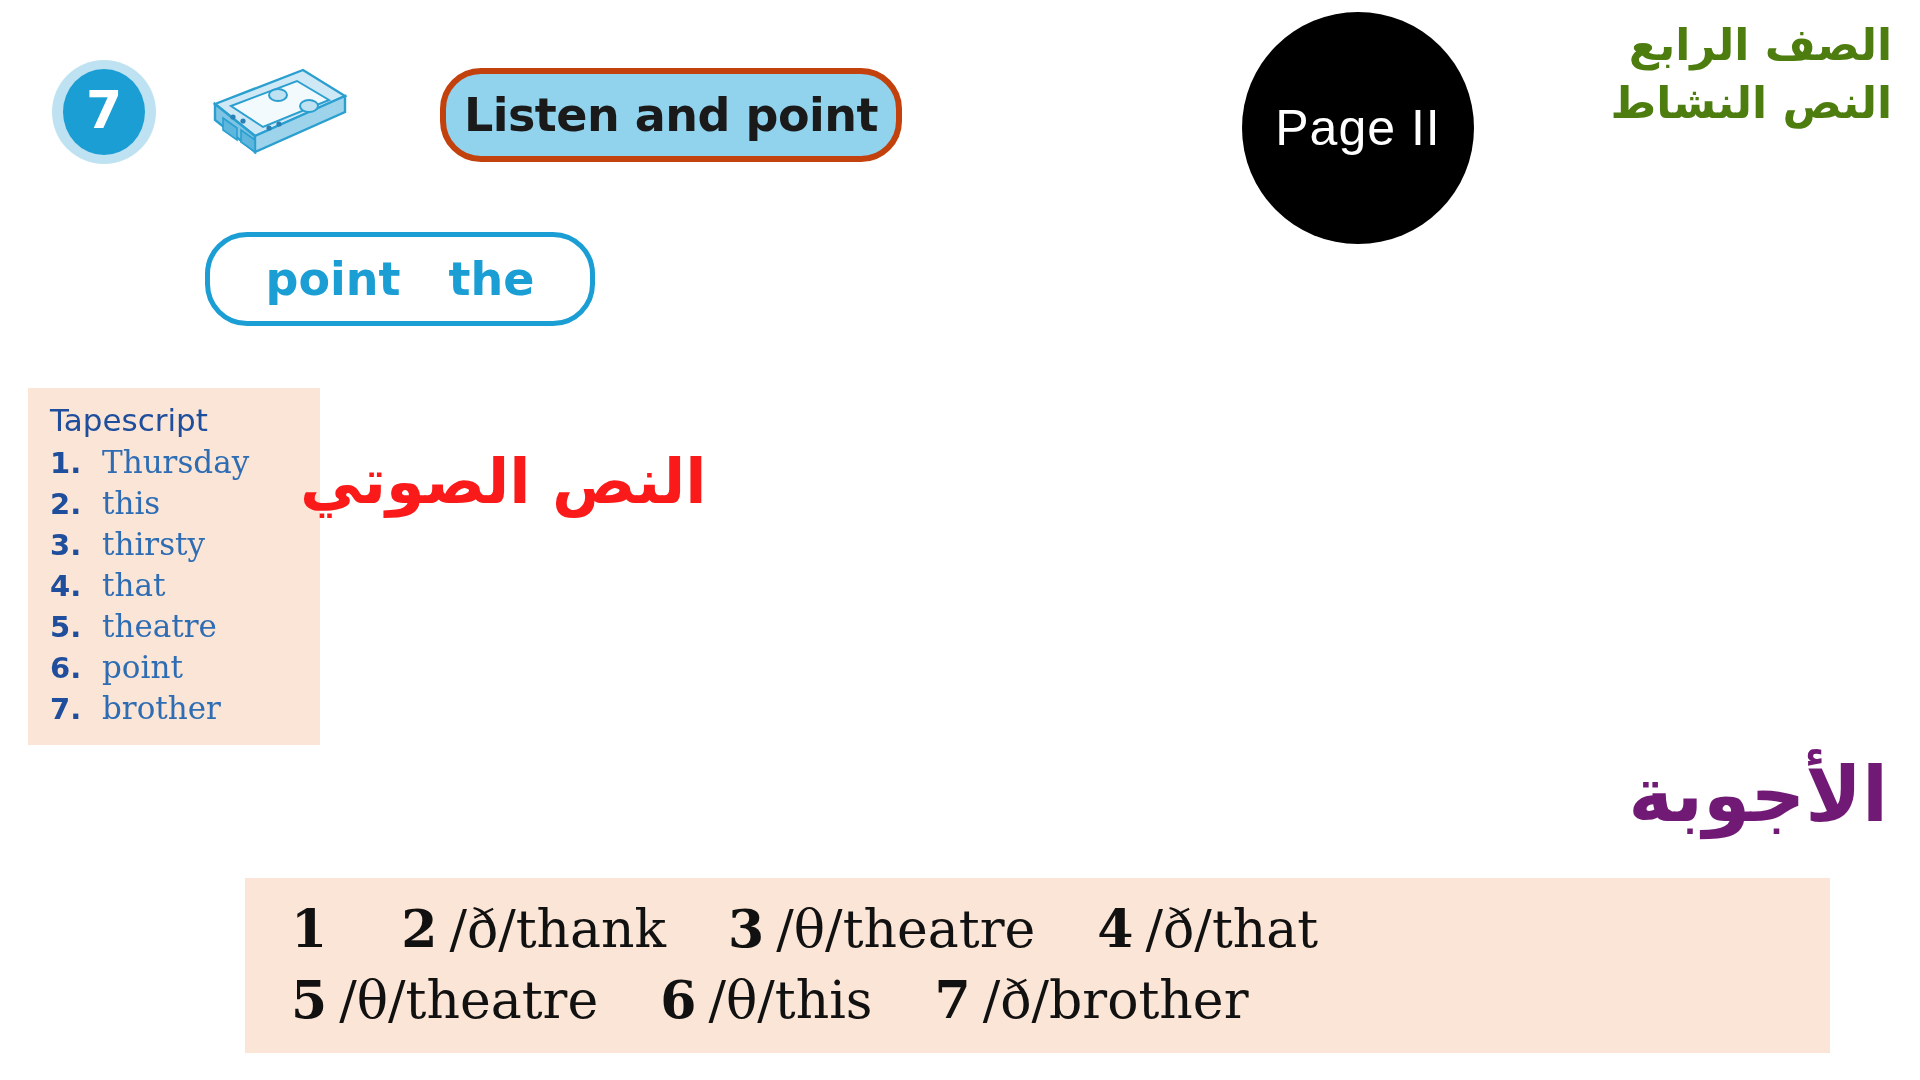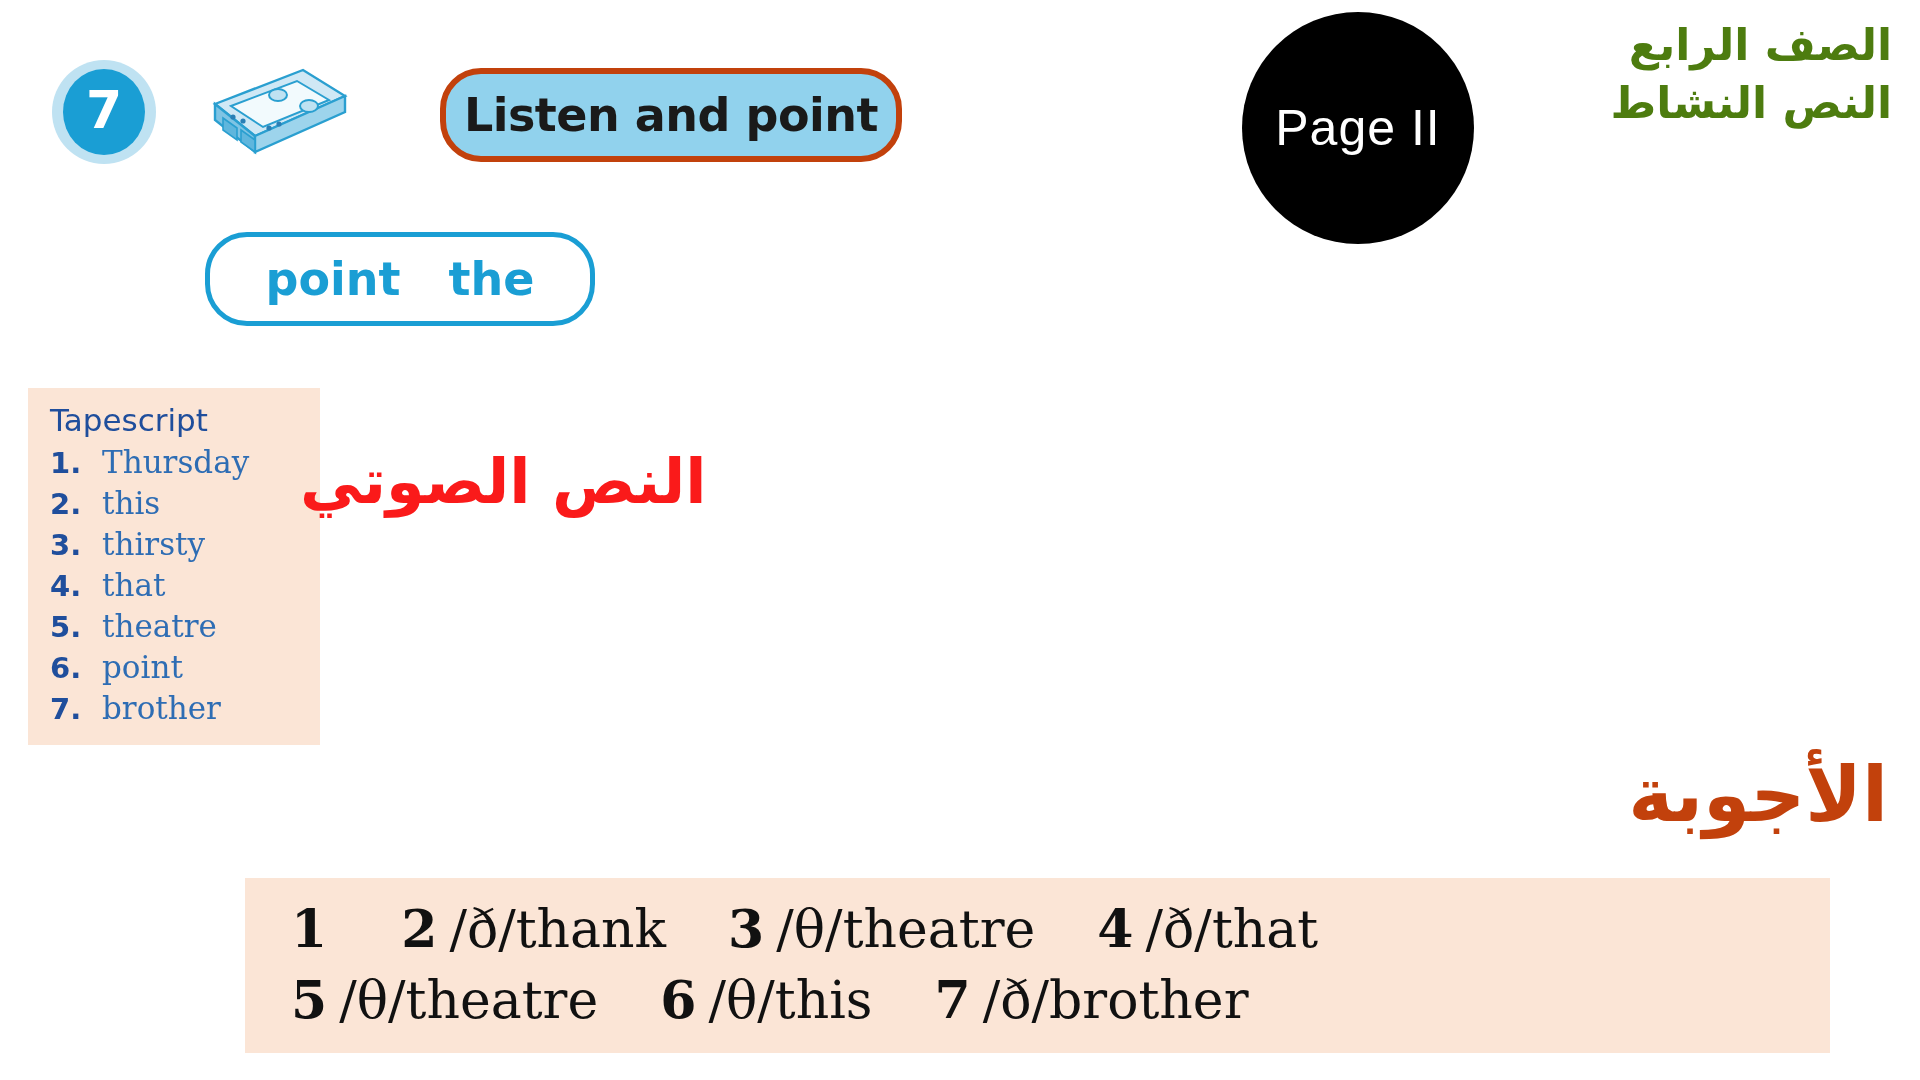--- a/index.html
+++ b/index.html
@@ -108,21 +108,21 @@
 
   
   .label-tapescript-ar{
     position:absolute;left:300px;top:445px;
     font-size:62px;font-weight:bold;color:#fa1a1a;
     font-family:"DejaVu Sans",sans-serif;
     direction:rtl;white-space:nowrap;
   }
   .label-answers-ar{
     position:absolute;right:32px;top:750px;
-    font-size:76px;font-weight:bold;color:#c2410c;
+    font-size:76px;font-weight:bold;color:#701a75;
     font-family:"DejaVu Sans",sans-serif;
     direction:rtl;white-space:nowrap;
   }
 
   
   .answers-box{
     position:absolute;left:245px;top:878px;
     width:1585px;
     background:#fbe5d6;
     padding:16px 0 18px 46px;

